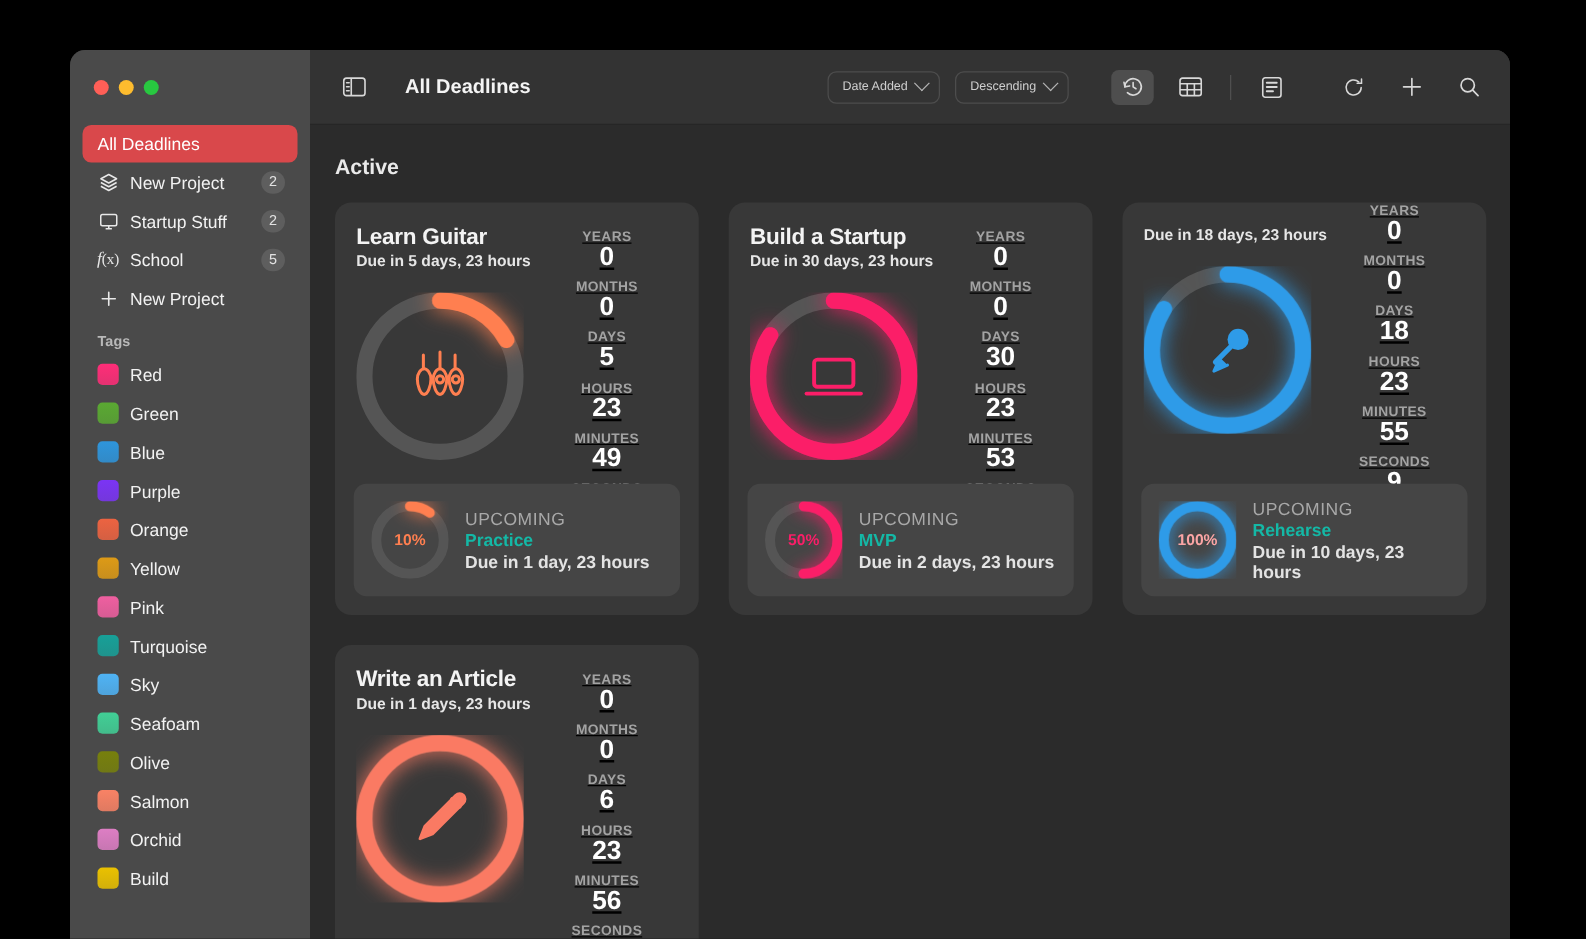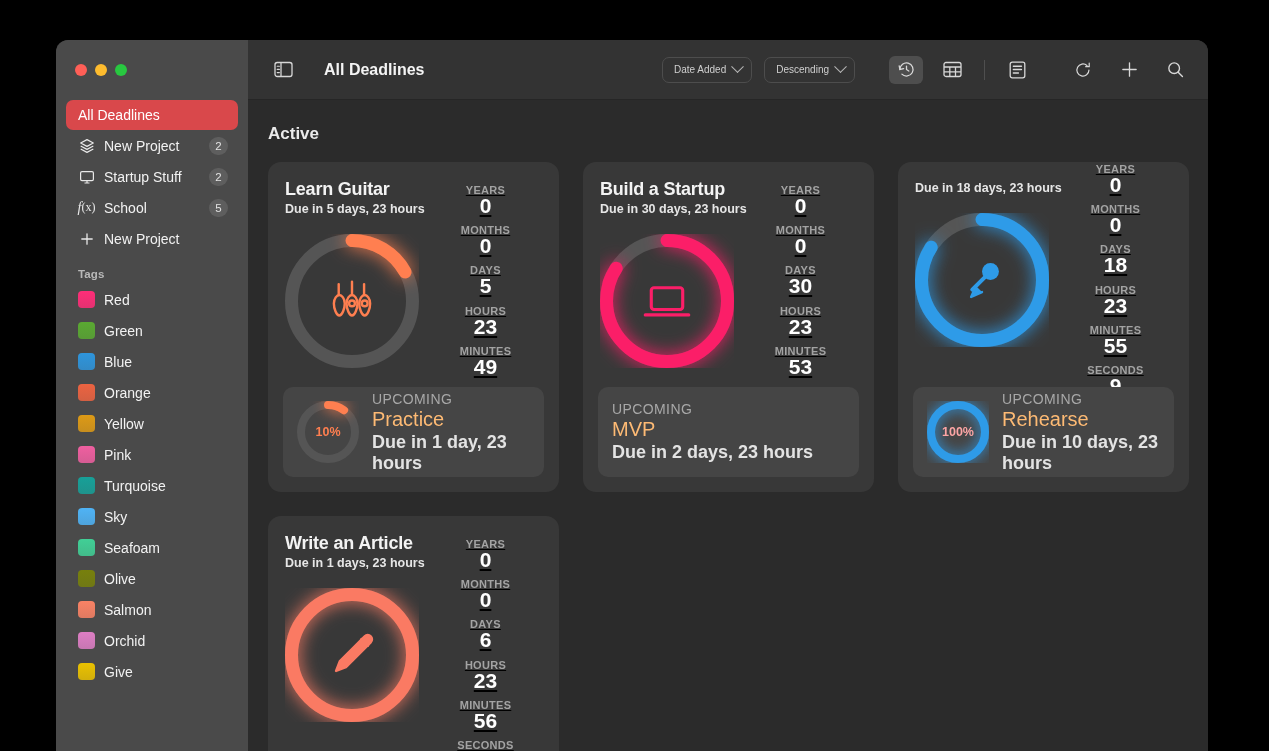--- a/index.html
+++ b/index.html
@@ -233,22 +233,22 @@
   .mini-wrap svg { display: block; }
   .mini-pct {
     position: absolute; inset: 0;
     display: flex; align-items: center; justify-content: center;
     font-size: 12.5px; font-weight: bold;
   }
   .up-info { flex: 1; min-width: 0; }
   .up-kicker {
     color: #a8a8a8; font-size: 14px; font-weight: normal; letter-spacing: 0.4px;
   }
-  .up-title { color: #fdba74; font-size: 20px; font-weight: normal; margin-top: 1px; }
-  .up-due { color: #e3e3e3; font-size: 18px; font-weight: bold; margin-top: 1px; }
+  .up-title { color: #14b8a6; font-size: 14px; font-weight: bold; margin-top: 1px; }
+  .up-due { color: #e3e3e3; font-size: 14px; font-weight: bold; margin-top: 1px; }
 </style>
 </head>
 <body>
 
 <div class="window">
 
   <div class="sidebar">
     <div class="traffic">
       <div class="dot red"></div>
       <div class="dot yellow"></div>
@@ -307,20 +307,24 @@
         </div>
         <div class="side-row">
           <span class="swatch" style="background: linear-gradient(rgb(90, 169, 50), rgba(90, 169, 50, 0.85));"></span>
           <span class="lbl">Green</span>
         </div>
         <div class="side-row">
           <span class="swatch" style="background: linear-gradient(rgb(46, 149, 220), rgba(46, 149, 220, 0.85));"></span>
           <span class="lbl">Blue</span>
         </div>
         <div class="side-row">
+          <span class="swatch" style="background: linear-gradient(rgb(123, 52, 245), rgba(123, 52, 245, 0.85));"></span>
+          <span class="lbl">Purple</span>
+        </div>
+        <div class="side-row">
           <span class="swatch" style="background: linear-gradient(rgb(236, 99, 65), rgba(236, 99, 65, 0.85));"></span>
           <span class="lbl">Orange</span>
         </div>
         <div class="side-row">
           <span class="swatch" style="background: linear-gradient(rgb(221, 154, 22), rgba(221, 154, 22, 0.85));"></span>
           <span class="lbl">Yellow</span>
         </div>
         <div class="side-row">
           <span class="swatch" style="background: linear-gradient(rgb(239, 95, 160), rgba(239, 95, 160, 0.85));"></span>
           <span class="lbl">Pink</span>
@@ -344,21 +348,21 @@
         <div class="side-row">
           <span class="swatch" style="background: linear-gradient(rgb(249, 130, 101), rgba(249, 130, 101, 0.85));"></span>
           <span class="lbl">Salmon</span>
         </div>
         <div class="side-row">
           <span class="swatch" style="background: linear-gradient(rgb(221, 126, 196), rgba(221, 126, 196, 0.85));"></span>
           <span class="lbl">Orchid</span>
         </div>
         <div class="side-row">
           <span class="swatch" style="background: linear-gradient(rgb(234, 193, 0), rgba(234, 193, 0, 0.85));"></span>
-          <span class="lbl">Give</span>
+          <span class="lbl">Build</span>
         </div>
       </div>
   </div>
 
   <div class="main">
 
     <div class="toolbar">
       <div class="tb-icon">
         <svg width="19" height="17" viewBox="0 0 19 17" fill="none" stroke="currentColor" stroke-width="1.3">
           <rect x="1" y="1.5" width="17" height="14" rx="2.2"></rect>
@@ -526,20 +530,27 @@
         <div class="unit-lbl">MINUTES</div>
         <div class="unit-val">53</div>
       </div>
       <div>
         <div class="unit-lbl">SECONDS</div>
         <div class="unit-val">21</div>
       </div>
               </div>
     </div>
     <div class="upcoming">
+        <div class="mini-wrap">
+          <svg width="62" height="62" viewBox="0 0 62 62">
+    <circle cx="31" cy="31" r="27" fill="none" stroke="#555555" stroke-width="8"></circle>
+    <circle cx="31" cy="31" r="27" fill="none" stroke="#fb1e68" stroke-width="8" stroke-linecap="round" stroke-dasharray="84.82300164692441 169.64600329384882" transform="rotate(-90 31 31)" style="filter: drop-shadow(0 0 7px #fb1e68);"></circle>
+  </svg>
+          <div class="mini-pct" style="color:#fb1e68">50%</div>
+        </div>
         <div class="up-info">
           <div class="up-kicker">UPCOMING</div>
           <div class="up-title">MVP</div>
           <div class="up-due">Due in 2 days, 23 hours</div>
         </div>
       </div>
           </div>
           <div class="card">
     <div class="due">Due in 18 days, 23 hours</div>
     <div class="card-body">

